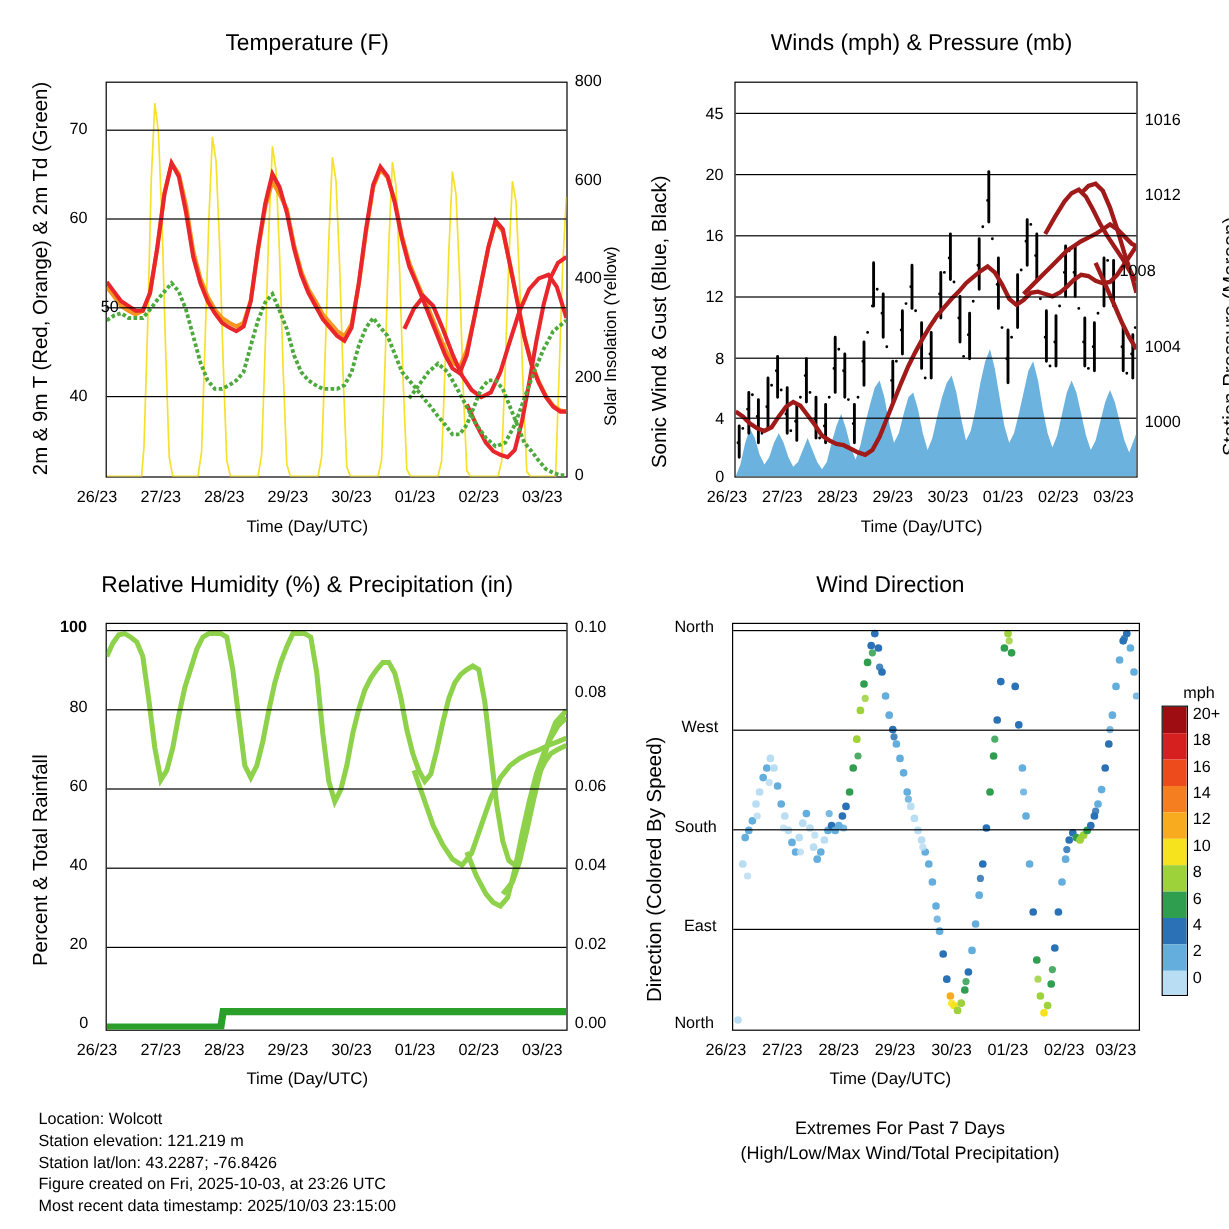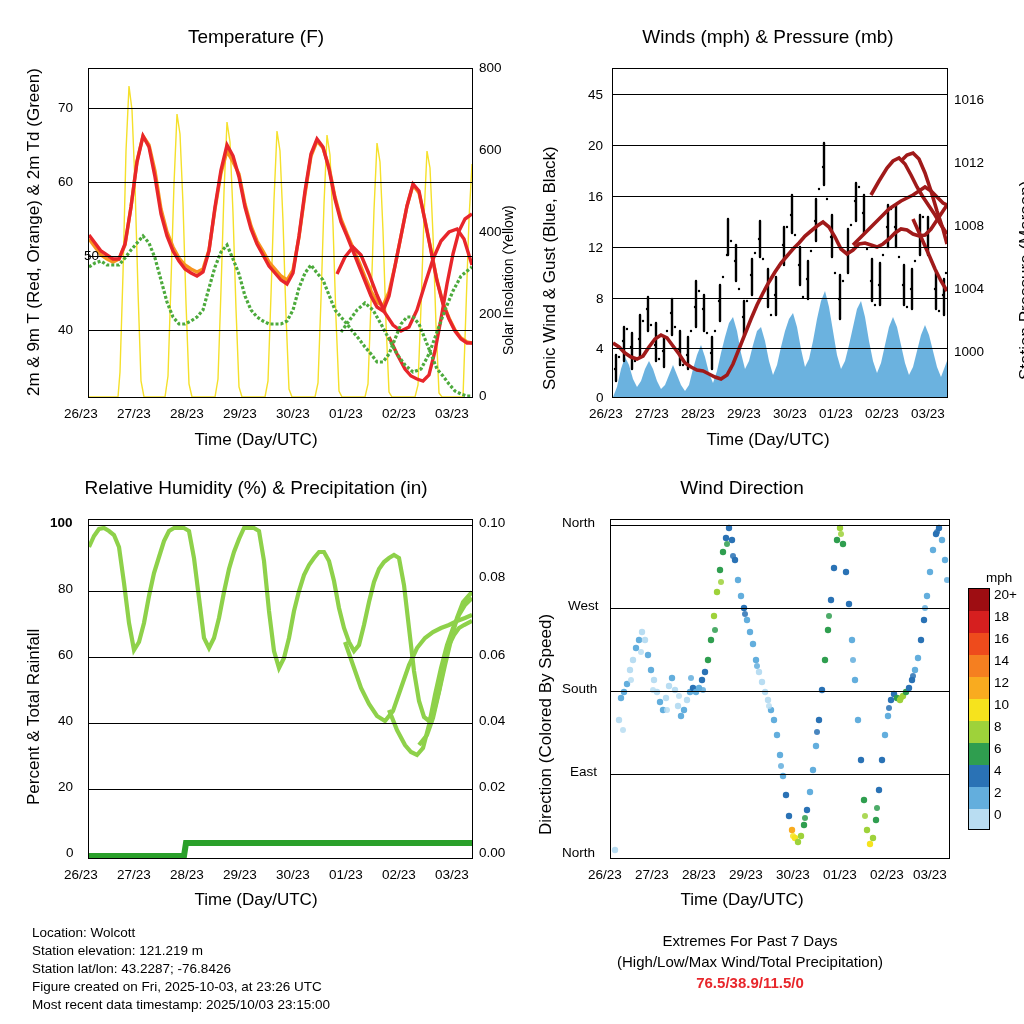--- a/index.html
+++ b/index.html
@@ -1,20 +1,20 @@
 <!DOCTYPE html>
 <html><head>
 <meta charset="utf-8">
 <style>
   html,body{margin:0;padding:0;background:#ffffff;}
   body{width:1024px;height:1024px;font-family:"Liberation Sans",sans-serif;color:#000;overflow:hidden;}
   .page{position:relative;width:1024px;height:1024px;}
   .panel{position:absolute;}
   .title{font-size:19px;text-align:center;white-space:nowrap;}
-  .axis-label{font-size:17px;white-space:nowrap;}
+  .axis-label{font-size:14px;white-space:nowrap;}
   .tick{font-size:13.5px;white-space:nowrap;}
   .vlabel{transform-origin:0 0;white-space:nowrap;font-size:17px;}
   .plotbox{position:absolute;border:1px solid #000;background:#fff;box-sizing:border-box;}
   .gridline{position:absolute;left:0;right:0;height:1px;background:#000;}
   svg{display:block;}
   .footer{position:absolute;font-size:13.5px;line-height:18px;}
   .footer div{white-space:nowrap;}
   .extremes{position:absolute;text-align:center;font-size:15px;line-height:21px;width:460px;}
   .extremes .val{color:#e8262b;font-weight:bold;font-size:15px;}
   .legend-title{font-size:13.5px;}
@@ -111,21 +111,21 @@
     <div class="tick" style="position:absolute;left:76px;top:87px;">45</div>
     <div class="tick" style="position:absolute;left:76px;top:138px;">20</div>
     <div class="tick" style="position:absolute;left:76px;top:189px;">16</div>
     <div class="tick" style="position:absolute;left:76px;top:240px;">12</div>
     <div class="tick" style="position:absolute;left:84px;top:291px;">8</div>
     <div class="tick" style="position:absolute;left:84px;top:341px;">4</div>
     <div class="tick" style="position:absolute;left:84px;top:390px;">0</div>
 
     <div class="tick" style="position:absolute;left:442px;top:92px;">1016</div>
     <div class="tick" style="position:absolute;left:442px;top:155px;">1012</div>
-    <div class="tick" style="position:absolute;left:442px;top:218px;">1008</div>
+    <div class="tick" style="position:absolute;left:421px;top:218px;">1008</div>
     <div class="tick" style="position:absolute;left:442px;top:281px;text-align:center;">1004</div>
     <div class="tick" style="position:absolute;left:442px;top:344px;">1000</div>
 
     <div class="tick" style="position:absolute;left:77px;top:406px;">26/23</div>
     <div class="tick" style="position:absolute;left:123px;top:406px;">27/23</div>
     <div class="tick" style="position:absolute;left:169px;top:406px;">28/23</div>
     <div class="tick" style="position:absolute;left:215px;top:406px;">29/23</div>
     <div class="tick" style="position:absolute;left:261px;top:406px;">30/23</div>
     <div class="tick" style="position:absolute;left:307px;top:406px;">01/23</div>
     <div class="tick" style="position:absolute;left:353px;top:406px;">02/23</div>
@@ -391,16 +391,15 @@
     <div>Location: Wolcott</div>
     <div>Station elevation: 121.219 m</div>
     <div>Station lat/lon: 43.2287; -76.8426</div>
     <div>Figure created on Fri, 2025-10-03, at 23:26 UTC</div>
     <div>Most recent data timestamp: 2025/10/03 23:15:00</div>
   </div>
 
   <div class="extremes" style="left:520px;top:930px;">
     <div>Extremes For Past 7 Days</div>
     <div>(High/Low/Max Wind/Total Precipitation)</div>
-    <div class="val">76.5/38.9/11.5/0</div>
   </div>
 
 </div>
 
 </body></html>

